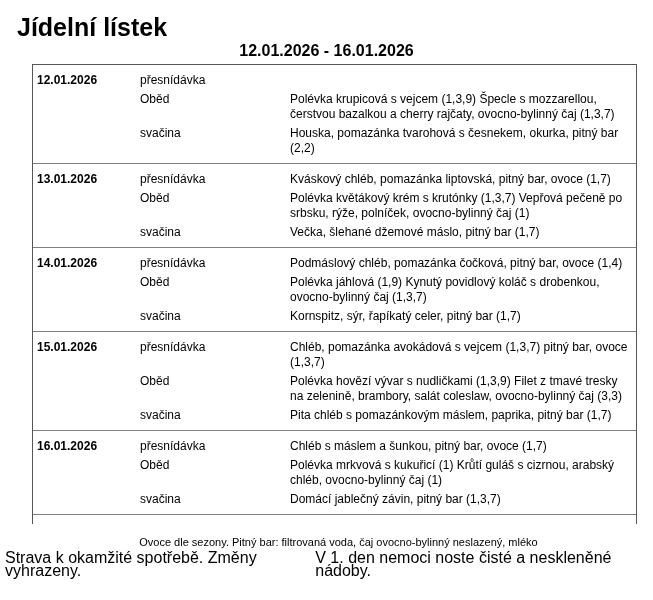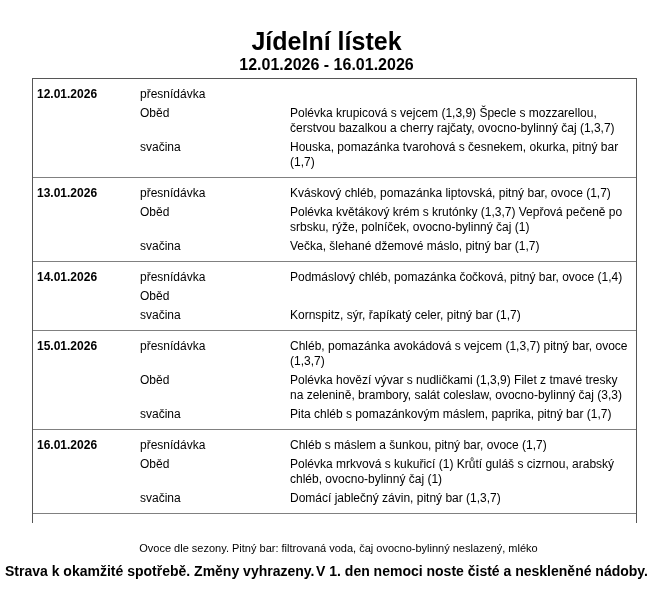--- a/index.html
+++ b/index.html
@@ -9,25 +9,26 @@
     color: #000000;
     font-family: "Liberation Sans", sans-serif;
   }
   body {
     width: 653px;
     height: 600px;
     overflow: hidden;
     position: relative;
   }
   .page-title {
-    text-align: center;
+    text-align: left;
     font-size: 25px;
     line-height: 29px;
     font-weight: bold;
-    margin-top: 27px;
+    margin-top: 13px;
+    padding-left: 17px;
   }
   .date-range {
     text-align: center;
     font-size: 16px;
     line-height: 18px;
     font-weight: bold;
   }
   .menu-table {
     box-sizing: border-box;
     width: 605px;
@@ -69,31 +70,30 @@
     width: 370px;
   }
   .table-bottom-strip {
     height: 9px;
     border-top: 1px solid #808080;
   }
   .footer-center {
     text-align: center;
     font-size: 11px;
     line-height: 13px;
-    margin-top: 19px;
+    margin-top: 12px;
     padding-left: 24px;
   }
   .footer-bottom {
     display: flex;
     justify-content: space-between;
-    font-size: 14px;
+    font-size: 16px;
     line-height: 13px;
-    margin-top: 10px;
+    margin-top: 2px;
     padding: 0 5px 0 5px;
-    font-weight: bold;
   }
 </style>
 </head>
 <body>
 
 <div class="page-title">Jídelní lístek</div>
 
 <div class="date-range">12.01.2026 - 16.01.2026</div>
 
 <div class="menu-table">
@@ -107,21 +107,21 @@
               <div class="meal-label">přesnídávka</div>
             </div>
 
             <div class="meal-row">
               <div class="meal-label">Oběd</div>
               <div class="meal-text">Polévka krupicová s vejcem (1,3,9) Špecle s mozzarellou, čerstvou bazalkou a cherry rajčaty, ovocno-bylinný čaj (1,3,7)</div>
             </div>
 
             <div class="meal-row">
               <div class="meal-label">svačina</div>
-              <div class="meal-text">Houska, pomazánka tvarohová s česnekem, okurka, pitný bar (1,7)</div>
+              <div class="meal-text">Houska, pomazánka tvarohová s česnekem, okurka, pitný bar (2,2)</div>
             </div>
           </div>
       </div>
 
       <div class="day">
         <div class="date-col">13.01.2026</div>
         <div class="meals-col">
 
             <div class="meal-row">
               <div class="meal-label">přesnídávka</div>
@@ -144,20 +144,21 @@
         <div class="date-col">14.01.2026</div>
         <div class="meals-col">
 
             <div class="meal-row">
               <div class="meal-label">přesnídávka</div>
               <div class="meal-text">Podmáslový chléb, pomazánka čočková, pitný bar, ovoce (1,4)</div>
             </div>
 
             <div class="meal-row">
               <div class="meal-label">Oběd</div>
+              <div class="meal-text">Polévka jáhlová (1,9) Kynutý povidlový koláč s drobenkou, ovocno-bylinný čaj (1,3,7)</div>
             </div>
 
             <div class="meal-row">
               <div class="meal-label">svačina</div>
               <div class="meal-text">Kornspitz, sýr, řapíkatý celer, pitný bar (1,7)</div>
             </div>
           </div>
       </div>
 
       <div class="day">

